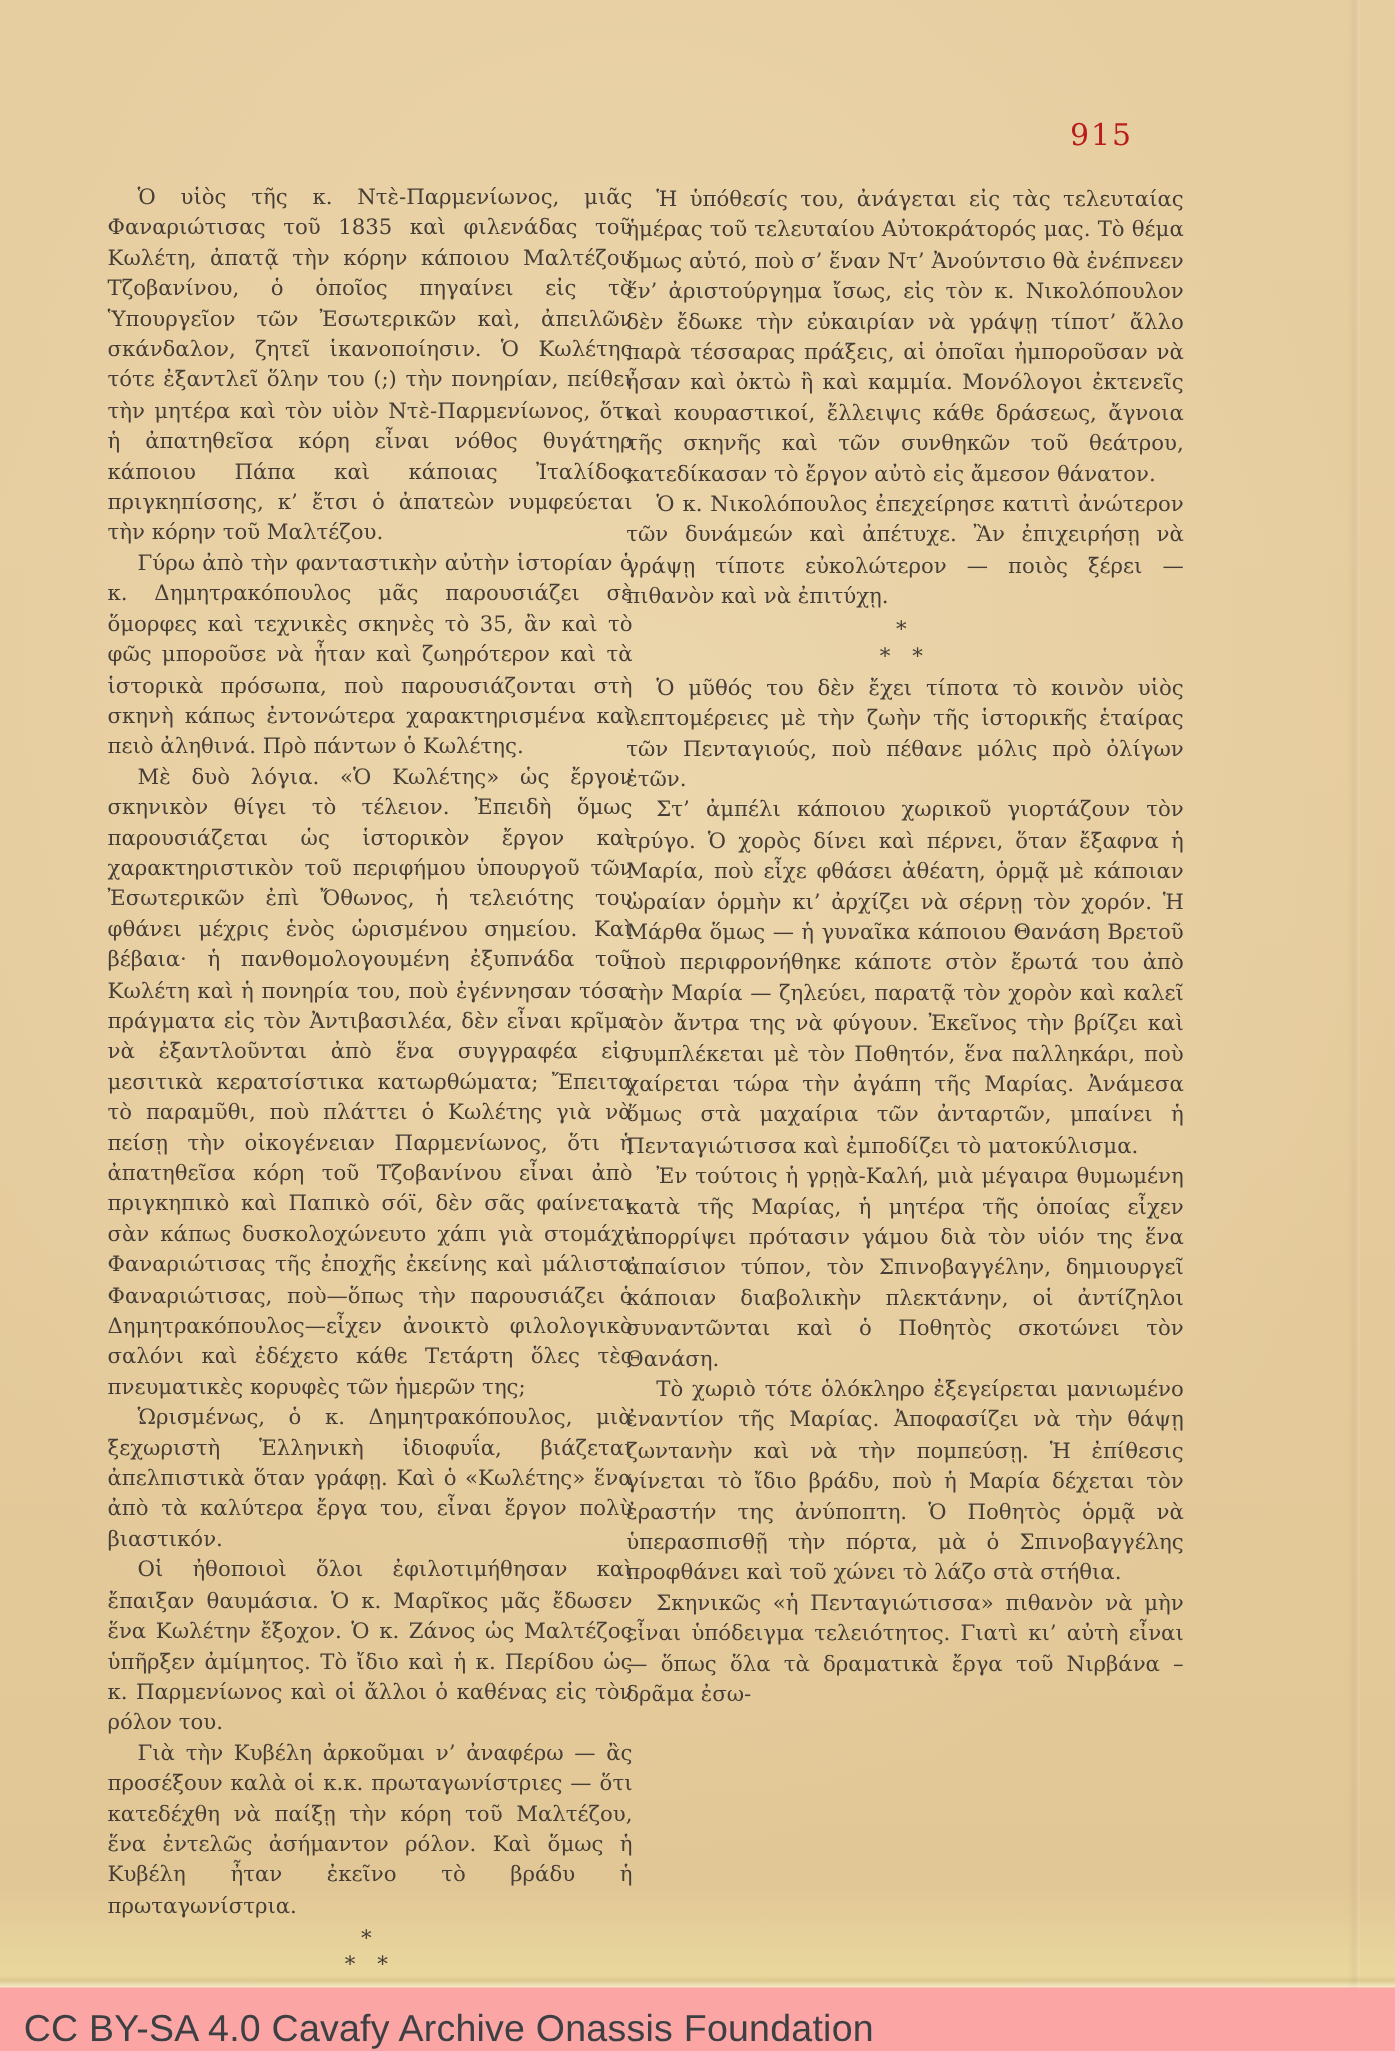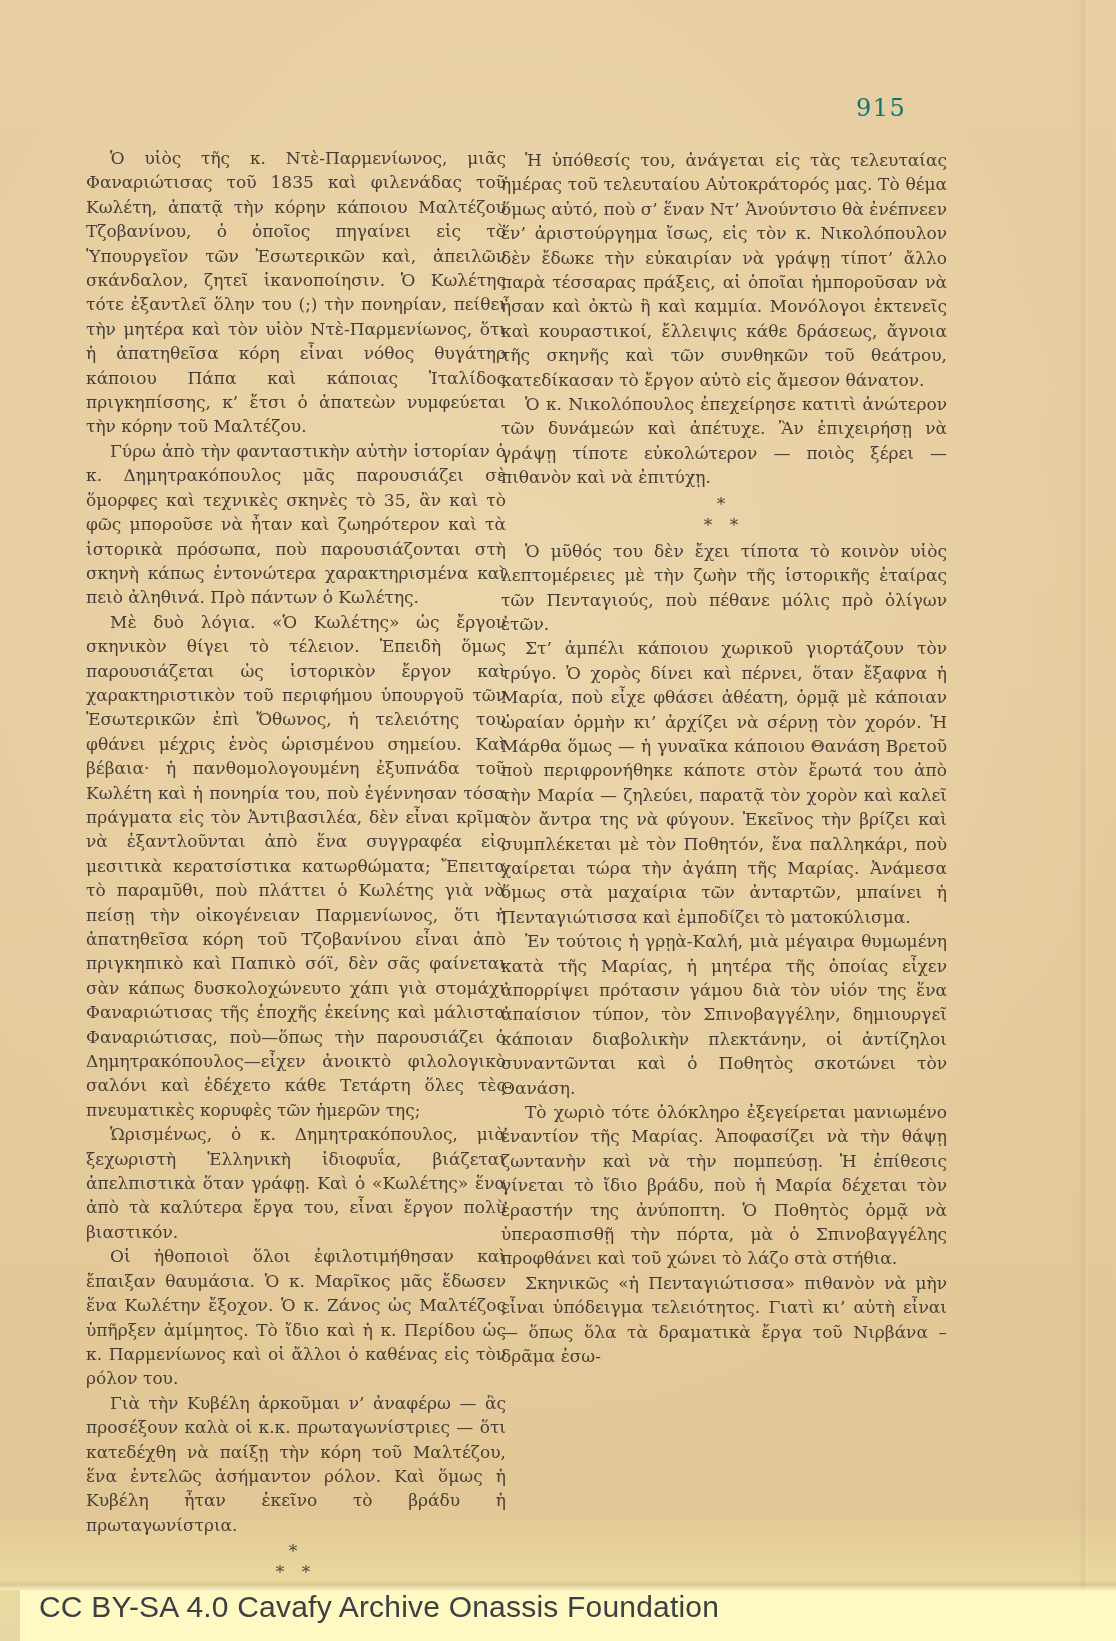--- a/index.html
+++ b/index.html
@@ -13,42 +13,41 @@
     background:
       radial-gradient(ellipse 900px 1200px at 45% 40%, rgba(255,246,220,0.25), rgba(0,0,0,0) 70%),
       linear-gradient(180deg,#e7cea1 0%, #e5cb9c 55%, #e2c796 92%, #eada9f 97%, #e8d6a4 100%);
   }
   .paper::after{ 
     content:"";position:absolute;top:0;bottom:0;right:28px;width:10px;
     background:linear-gradient(90deg, rgba(0,0,0,0) 0%, rgba(120,95,55,0.07) 55%, rgba(255,255,255,0.10) 100%);
   }
   .page-number{
     position:absolute;left:856px;top:94px;
-    font-size:24px;letter-spacing:1.5px;color:#0f766e;
+    font-size:24px;letter-spacing:1.5px;color:#b91c1c;
   }
   .column{
     position:absolute;
     font-size:17px;line-height:24.4px;color:#463e36;
     text-align:justify;
     -webkit-hyphens:none;hyphens:none;
   }
   .column-left{left:86px;top:146px;width:420px;}
   .column-right{left:501px;top:148px;width:446px;}
   .para{margin:0;text-indent:24px;}
   .separator{margin:4px 0 3px;text-indent:0;text-align:center;color:#463e36;}
   .separator .sep-line{line-height:21px;font-size:17px;letter-spacing:6px;}
   .license-bar{
     position:absolute;left:0;right:0;bottom:0;height:51px;
-    background:#fef9c3;
-    display:flex;align-items:flex-start;
+    background:#fca5a5;
+    display:flex;align-items:flex-end;
     padding-left:19px;box-sizing:border-box;
     font-family:"Liberation Sans", sans-serif;
     font-size:30px;color:#3d4043;
     letter-spacing:0.2px;
-    margin-left:20px;
   }
   .paper-edge{
     position:absolute;left:0;right:0;bottom:51px;height:10px;
     background:linear-gradient(180deg, rgba(0,0,0,0) 0%, rgba(164,132,82,0.18) 45%, rgba(255,250,235,0.55) 100%);
   }
 </style>
 </head>
 <body>
 
 <div class="paper"></div>

